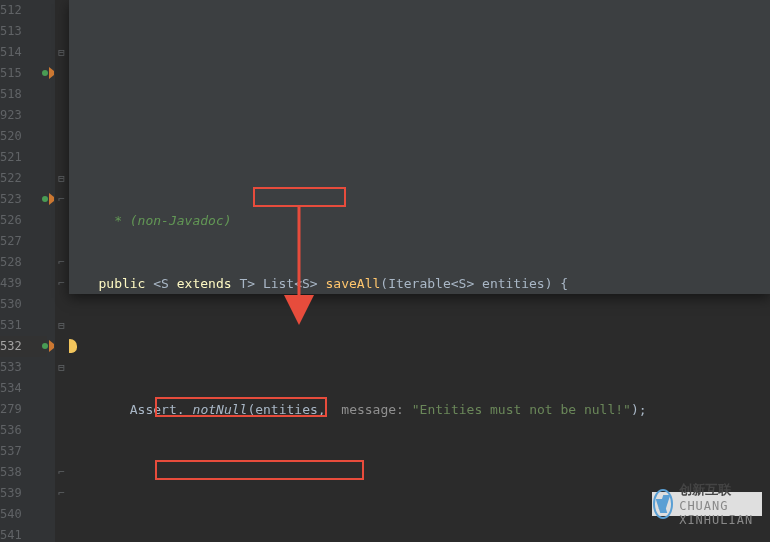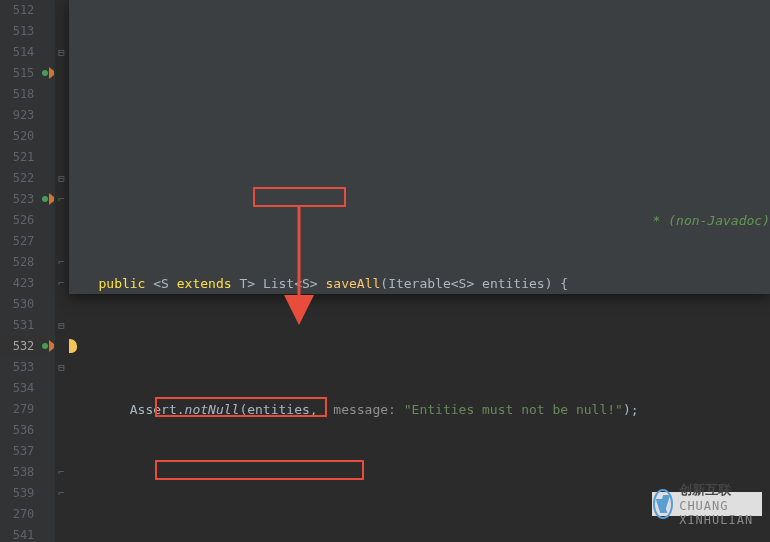--- a/index.html
+++ b/index.html
@@ -11,21 +11,21 @@
     width: 770px;
     height: 542px;
     overflow: hidden;
     position: relative;
   }
   .editor { display: flex; height: 100%; }
   .gutter {
     background: #313335;
     width: 55px;
     flex-shrink: 0;
-    text-align: center;
+    text-align: left;
     padding-right: 8px;
     color: #606366;
     font-size: 12px;
     line-height: 21px;
     position: relative;
   }
   .gutter-line { height: 21px; position: relative; }
   .gutter-line.hl { background: #323232; color: #a4a3a3; }
   .marker {
     position: absolute;
@@ -85,28 +85,28 @@
   .popup {
     position: absolute;
     left: 0; top: 0;
     right: 0;
     height: 294px;
     background: #3c3f41;
     box-shadow: 0 4px 12px rgba(0,0,0,0.5);
     z-index: 5;
     pointer-events: none;
   }
-  .kw { color: #fde047; margin-top: 36px; }
+  .kw { color: #fef9c3; margin-top: 36px; }
   .anno { color: #bbb529; }
   .type { color: #a9b7c6; }
   .str { color: #6a8759; }
   .com { color: #629755; font-style: italic; }
   .fn { color: #ffc66d; }
   .param { color: #909090; }
-  .ital { font-style: italic; }
+  .ital { font-style: italic; margin-left: 8px; }
   .redbox {
     position: absolute;
     border: 2px solid #e74c3c;
     z-index: 10;
     pointer-events: none;
   }
   .arrow-svg {
     position: absolute;
     z-index: 12;
     pointer-events: none;
@@ -175,32 +175,32 @@
     <div class="gutter-line"><span>515</span><span class="marker green"></span></div>
     <div class="gutter-line">518</div>
     <div class="gutter-line">923</div>
     <div class="gutter-line">520</div>
     <div class="gutter-line">521</div>
     <div class="gutter-line">522</div>
     <div class="gutter-line"><span>523</span><span class="marker green"></span></div>
     <div class="gutter-line">526</div>
     <div class="gutter-line">527</div>
     <div class="gutter-line">528</div>
-    <div class="gutter-line">423</div>
+    <div class="gutter-line">439</div>
     <div class="gutter-line">530</div>
     <div class="gutter-line">531</div>
     <div class="gutter-line hl"><span>532</span><span class="marker green"></span><span class="bulb"></span></div>
     <div class="gutter-line">533</div>
     <div class="gutter-line">534</div>
     <div class="gutter-line">279</div>
     <div class="gutter-line">536</div>
     <div class="gutter-line">537</div>
     <div class="gutter-line">538</div>
     <div class="gutter-line">539</div>
-    <div class="gutter-line">270</div>
+    <div class="gutter-line">540</div>
     <div class="gutter-line">541</div>
   </div>
 
   <div class="fold-col">
     <div class="fold" style="margin-top:42px;">⊟</div>
     <div class="fold" style="margin-top:105px;">⊟</div>
     <div class="fold" style="margin-top:0;">⌐</div>
     <div class="fold" style="margin-top:42px;">⌐</div>
     <div class="fold" style="margin-top:0;">⌐</div>
     <div class="fold" style="margin-top:21px;">⊟</div>
@@ -211,21 +211,21 @@
 
   <div class="code">
     <div class="popup"></div>
 
     
     <span class="bg-text" style="top:63px; right:4px;">ng.class).get</span>
     <span class="bg-text" style="top:147px; right:4px;">tor#count(org</span>
     <span class="bg-text" style="top:189px; right:4px;"><span class="ital">untQuery(getC</span></span>
     <span class="bg-text" style="top:273px; right:4px;">lang.Object)</span>
 
-    <div class="line" style="position:relative;z-index:6;text-align:right;">    <span class="com"> * (non-Javadoc)</span></div>
+    <div class="line" style="position:relative;z-index:6;">    <span class="com"> * (non-Javadoc)</span></div>
     <div class="line" style="position:relative;z-index:6;">   <span class="kw">public</span><span> &lt;</span><span class="type">S</span><span class="kw"> extends </span><span class="type">T</span><span>&gt; </span><span>List</span><span>&lt;</span><span class="type">S</span><span>&gt; </span><span class="fn">saveAll</span><span>(</span><span>Iterable</span><span>&lt;</span><span class="type">S</span><span>&gt; entities) {</span></div>
     <div class="line" style="position:relative;z-index:6;"></div>
     <div class="line" style="position:relative;z-index:6;">       <span>Assert.</span><span class="ital">notNull</span><span>(entities, </span><span class="param"> message: </span><span class="str">"Entities must not be null!"</span><span>);</span></div>
     <div class="line" style="position:relative;z-index:6;"></div>
     
     
     
     
     
     

